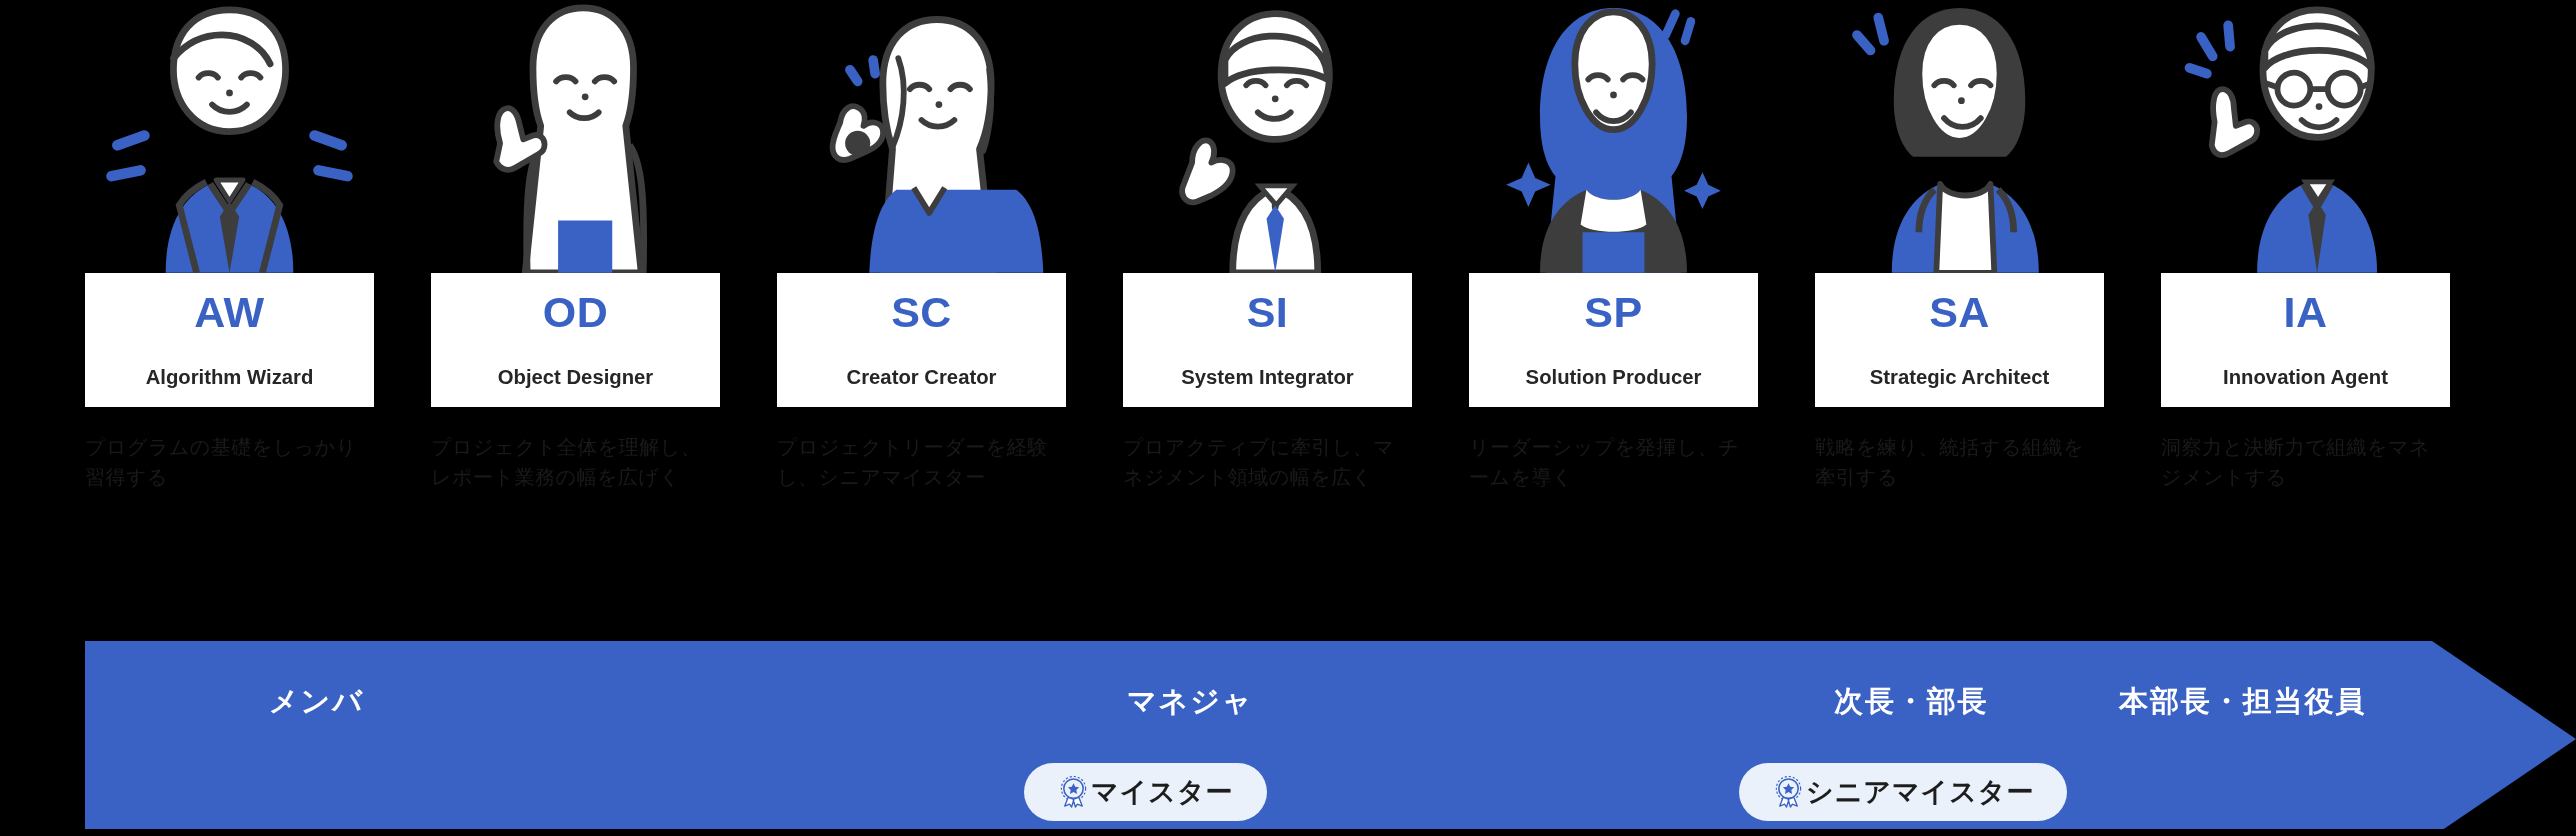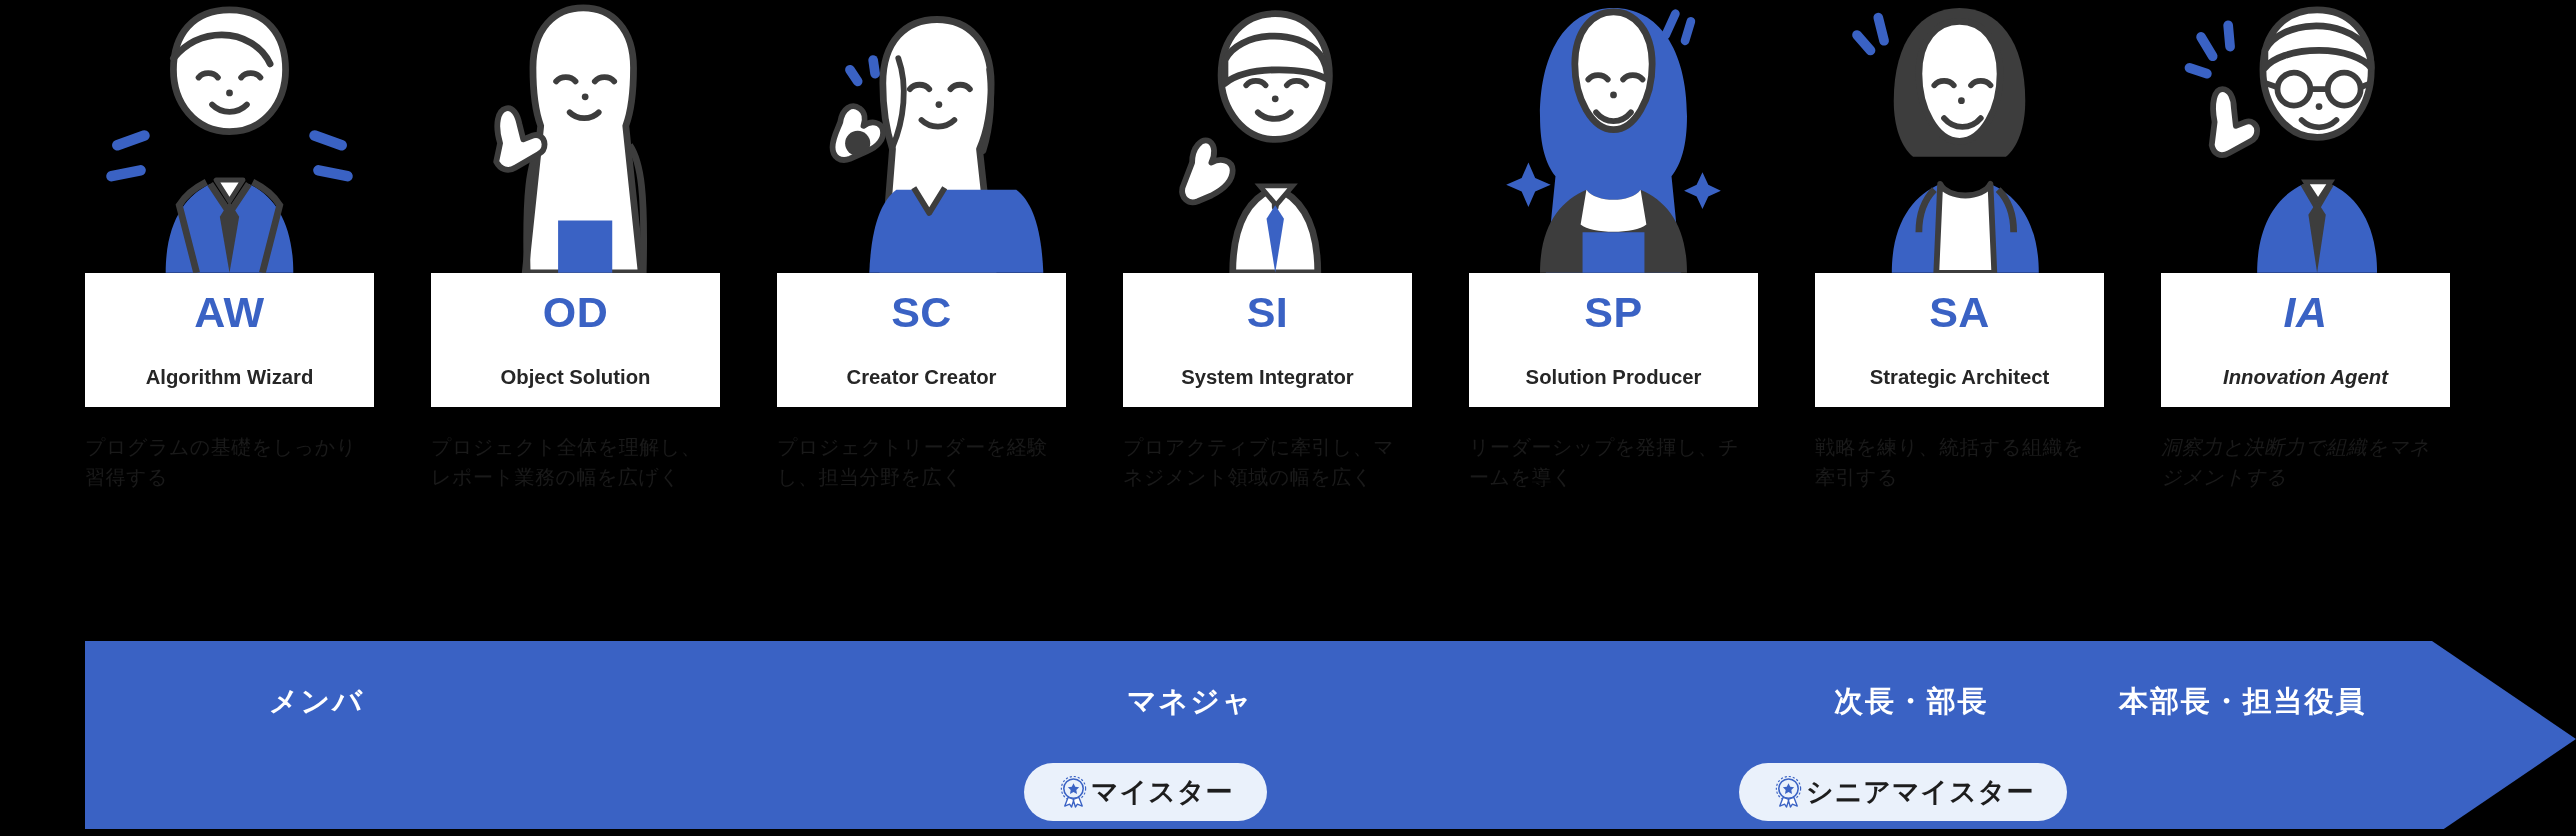--- a/index.html
+++ b/index.html
@@ -9,21 +9,21 @@
     position:relative;
   }
   .stage{position:absolute;inset:0;background:#000;}
 
   
   .cols{
     position:absolute;left:85px;top:0;width:2425px;height:620px;
     display:flex;gap:0;
   }
   .col{width:289px;margin-right:57px;position:relative;}
-  .col:last-child{margin-right:0;font-style:italic;}
+  .col:last-child{margin-right:0;}
 
   
   .avatar{height:273px;display:flex;align-items:flex-end;justify-content:center;}
   .avatar svg{display:block;width:263px;height:273px;}
 
   
   .card{
     background:#fff;height:134px;width:289px;
     display:flex;flex-direction:column;align-items:center;justify-content:center;
     box-sizing:border-box;padding:9.7px 3.9px 15.5px;
@@ -126,21 +126,21 @@
           <circle cx="146" cy="100" r="3.5" fill="#3d3d3d"></circle>
           <path d="M100 150c-12 18-16 50-14 132" fill="none" stroke="#3d3d3d" stroke-width="7"></path>
           <path d="M192 150c12 18 16 50 14 132" fill="none" stroke="#3d3d3d" stroke-width="7"></path>
           <path d="M118 228h56v54h-56z" fill="#3a62c4"></path>
 
           <path d="M58 148c-6-20-2-34 6-36 7-2 12 6 14 16l4 16 10-4c6-2 12 2 12 9 0 4-2 8-6 10l-24 14c-8 5-16 2-20-6z" fill="#fff" stroke="#3d3d3d" stroke-width="6" stroke-linejoin="round"></path>
         </svg>
       </div>
       <div class="card">
         <div class="abbr">OD</div>
-        <div class="full">Object Solution</div>
+        <div class="full">Object Designer</div>
       </div>
       <div class="desc">プロジェクト全体を理解し、レポート業務の幅を広げく</div>
     </div>
 
     <div class="col">
       <div class="avatar">
         <svg viewBox="0 0 272 282">
           <path d="M96 86c0-44 24-66 56-66s56 22 56 66c0 24-4 50-12 68l14 128H96l10-128c-6-18-10-44-10-68z" fill="#fff" stroke="#3d3d3d" stroke-width="7" stroke-linejoin="round"></path>
           <g fill="none" stroke="#3d3d3d" stroke-width="6" stroke-linecap="round">
             <path d="M124 92c5-6 15-6 20 0M166 92c5-6 15-6 20 0"></path>
@@ -156,21 +156,21 @@
           <g stroke="#3a62c4" stroke-width="10" stroke-linecap="round">
             <path d="M62 72 L70 84"></path>
               <path d="M86 62 L88 76"></path>
           </g>
         </svg>
       </div>
       <div class="card">
         <div class="abbr">SC</div>
         <div class="full">Creator Creator</div>
       </div>
-      <div class="desc">プロジェクトリーダーを経験し、担当分野を広く</div>
+      <div class="desc">プロジェクトリーダーを経験し、シニアマイスター</div>
     </div>
 
     <div class="col">
       <div class="avatar">
         <svg viewBox="0 0 272 282">
           <path d="M88 78c0-40 24-64 56-64s56 24 56 64c0 36-24 66-56 66s-56-30-56-66z" fill="#fff" stroke="#3d3d3d" stroke-width="7" stroke-linejoin="round"></path>
           <path d="M92 62c14-30 76-34 98-6 6 8 8 18 8 26-10-6-26-10-50-10-28 0-46 6-56 14z" fill="#fff" stroke="#3d3d3d" stroke-width="7" stroke-linejoin="round"></path>
           <g fill="none" stroke="#3d3d3d" stroke-width="6" stroke-linecap="round">
             <path d="M114 88c5-6 15-6 20 0M156 88c5-6 15-6 20 0"></path>
             <path d="M126 116c9 9 25 9 34 0"></path>

